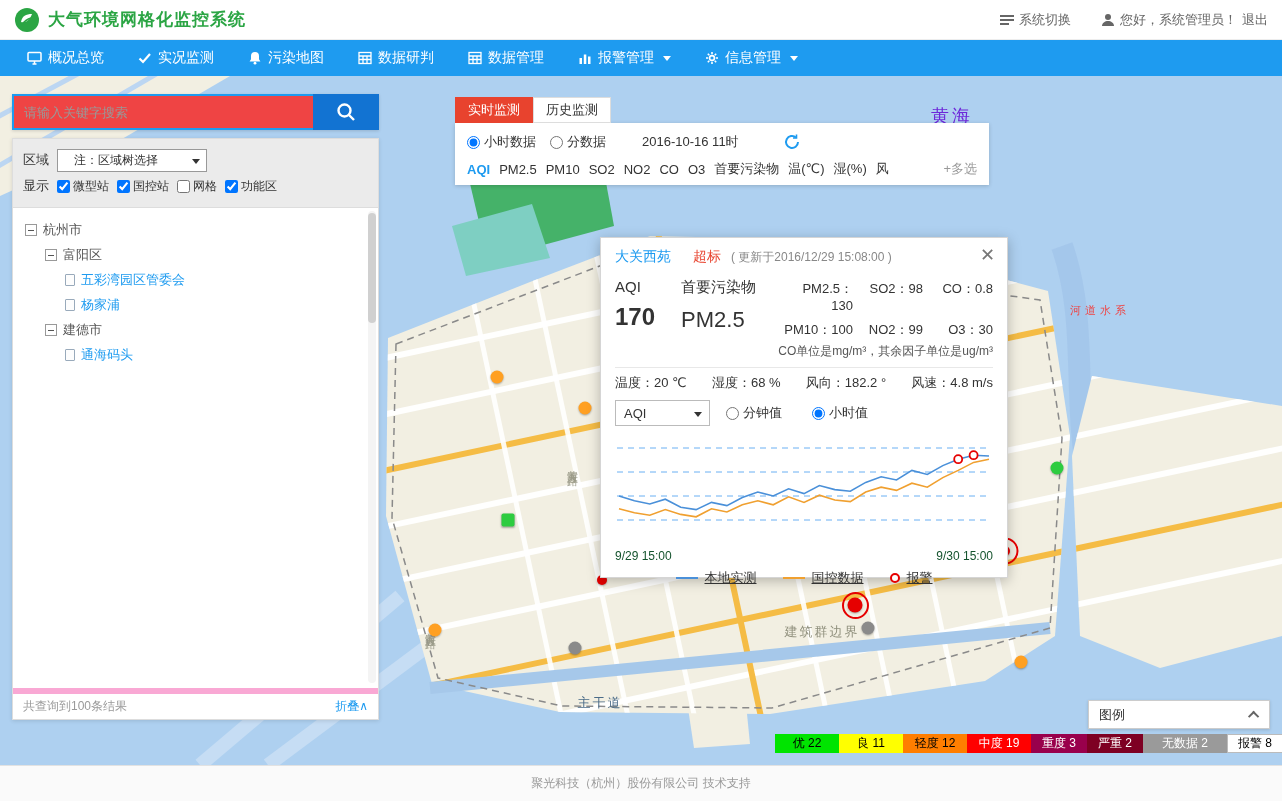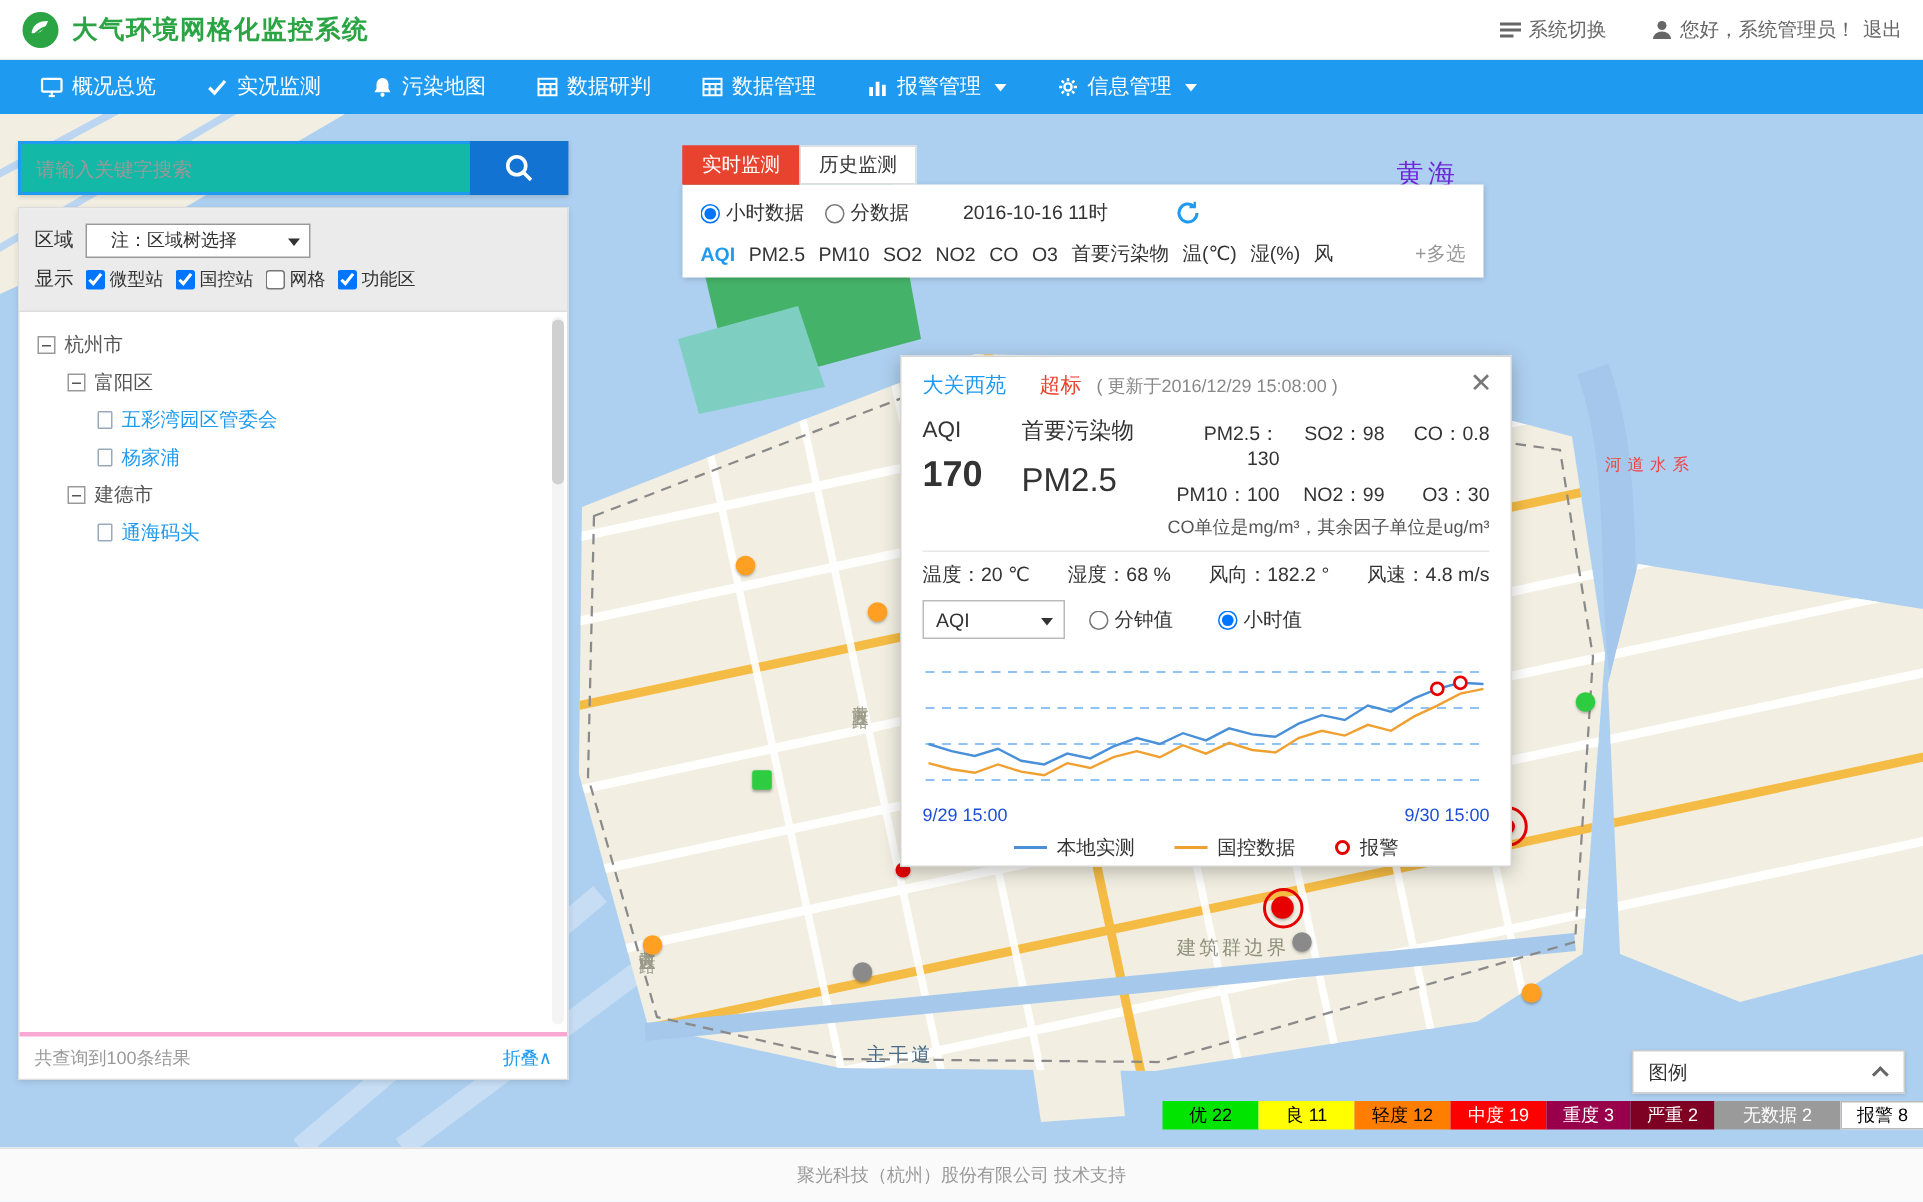--- a/index.html
+++ b/index.html
@@ -32,40 +32,40 @@
   .ml-roadv{color:#9a9a88;font-size:11px;writing-mode:vertical-lr;letter-spacing:2px;}
   .stations{position:absolute;inset:0;z-index:3;}
   .station{position:absolute;width:13px;height:13px;border-radius:50%;transform:translate(-50%,-50%);box-shadow:0 1px 2px rgba(0,0,0,.3);cursor:pointer;pointer-events:auto;}
   .station.square{border-radius:2px;width:13px;height:13px;}
   .station.small{width:10px;height:10px;}
   .station.big{width:15px;height:15px;}
   .station .ring{position:absolute;left:50%;top:50%;width:27px;height:27px;transform:translate(-50%,-50%);border:2px solid #e60000;border-radius:50%;}
 
   
   .search-row{position:absolute;left:12px;top:94px;width:367px;height:36px;display:flex;z-index:10;box-shadow:0 1px 3px rgba(0,0,0,.15);}
-  .search-row input{flex:1;border:2px solid var(--accent);border-right:none;padding:16px 10px;font-size:13px;outline:none;color:#333;background:#14b8a6;}
+  .search-row input{flex:1;border:2px solid var(--accent);border-right:none;padding:16px 10px;font-size:13px;outline:none;color:#333;background:#ef4444;}
   .search-row input::placeholder{color:#999;}
   .search-btn{width:66px;background:var(--button_blue);border:none;display:flex;align-items:center;justify-content:center;cursor:pointer;}
   .panel{position:absolute;left:12px;top:138px;width:367px;height:582px;background:#fff;border:1px solid #ddd;z-index:10;box-shadow:0 1px 4px rgba(0,0,0,.12);}
   .filterbox{background:#ebebeb;padding:8px 10px;border-bottom:1px solid #ddd;}
   .frow{display:flex;align-items:center;height:26px;font-size:13px;color:#333;gap:8px;}
   .selbox{position:relative;width:150px;height:23px;background:#fff;border:1px solid #999;font-size:12px;color:#333;display:flex;align-items:center;padding:0 20px 0 16px;cursor:pointer;}
   .selbox .tri{position:absolute;right:6px;top:9px;width:0;height:0;border-left:4px solid transparent;border-right:4px solid transparent;border-top:5px solid #333;}
   .chk{display:flex;align-items:center;gap:3px;font-size:12px;color:#333;cursor:pointer;}
   .chk input{width:13px;height:13px;}
   .tree{position:absolute;top:68px;left:0;right:0;bottom:31px;overflow:hidden;padding:10px 6px;}
   .trow{display:flex;align-items:center;gap:6px;height:25px;font-size:13px;cursor:pointer;}
   .lvl0{padding-left:6px;} .lvl1{padding-left:26px;} .lvl2{padding-left:46px;}
   .tbox{width:12px;height:12px;border:1px solid #999;background:#fff;position:relative;flex:0 0 12px;}
   .tbox::before{content:"";position:absolute;left:2px;right:2px;top:5px;height:1px;background:#555;}
   .leaficon{width:10px;height:12px;border:1px solid #9ab;background:#fdfdfd;flex:0 0 10px;border-radius:1px;}
   .tlabel.branch{color:#555;} .tlabel.leaf{color:var(--link_blue);}
   .vscroll{position:absolute;right:2px;top:72px;bottom:36px;width:8px;background:#f4f4f4;border-radius:4px;}
   .vthumb{position:absolute;top:2px;left:0;width:8px;height:110px;background:#d0d0d0;border-radius:4px;cursor:pointer;}
-  .panel-foot{position:absolute;left:0;right:0;bottom:0;height:31px;border-top:3px solid #f9a8d4;display:flex;align-items:center;padding:0 10px;font-size:12px;background:#fff;}
+  .panel-foot{position:absolute;left:0;right:0;bottom:0;height:31px;border-top:6px solid #f9a8d4;display:flex;align-items:center;padding:0 10px;font-size:12px;background:#fff;}
   .panel-foot .cnt{color:#999;}
   .panel-foot .fold{margin-left:auto;color:var(--link_blue);cursor:pointer;}
 
   
   .tabs{position:absolute;left:455px;top:97px;display:flex;z-index:12;}
   .tab{height:26px;padding:0 12px;display:flex;align-items:center;font-size:13px;cursor:pointer;border:1px solid #ddd;background:#fff;color:#333;}
   .tab.active{background:var(--alert_red);border-color:var(--alert_red);color:#ffffff;}
   .toolbox{position:absolute;left:455px;top:123px;width:534px;height:62px;background:#fff;z-index:11;box-shadow:0 1px 4px rgba(0,0,0,.18);padding:5px 12px 0 12px;}
   .trow1{display:flex;align-items:center;height:28px;font-size:13px;color:#333;}
   .rad{display:flex;align-items:center;gap:4px;margin-right:14px;cursor:pointer;}
@@ -89,22 +89,22 @@
   .pp-big .col .val{font-size:24px;color:#333;margin-top:8px;font-weight:bold;}
   .pp-big .col .val.pv{font-weight:normal;font-size:22px;margin-top:10px;}
   .pp-readings{flex:1;display:grid;grid-template-columns:1fr 1fr 1fr;row-gap:8px;font-size:13px;color:#333;text-align:right;align-content:start;margin-top:2px;}
   .pp-note{text-align:right;font-size:12px;color:#555;margin-top:4px;}
   .pp-hr{border:none;border-top:1px solid #e8e8e8;margin:7px 0 6px 0;}
   .pp-weather{display:flex;justify-content:space-between;font-size:13px;color:#333;}
   .pp-ctrl{display:flex;align-items:center;margin-top:8px;gap:16px;font-size:13px;color:#333;}
   .fselect{position:relative;width:95px;height:26px;border:1px solid #bbb;display:flex;align-items:center;padding:0 22px 0 8px;cursor:pointer;background:#fff;}
   .fselect .tri{position:absolute;right:7px;top:11px;width:0;height:0;border-left:4px solid transparent;border-right:4px solid transparent;border-top:5px solid #333;}
   .trend{display:block;margin-top:6px;width:378px;height:100px;}
-  .pp-axis{display:flex;justify-content:space-between;font-size:12px;color:#1d4ed8;margin-top:4px;}
-  .pp-legend{display:flex;justify-content:center;align-items:center;gap:26px;font-size:13px;color:#333;margin-top:6px;}
+  .pp-axis{display:flex;justify-content:space-between;font-size:12px;color:#14532d;margin-top:17px;}
+  .pp-legend{display:flex;justify-content:center;align-items:center;gap:26px;font-size:13px;color:#333;margin-top:6px;text-decoration:underline;}
   .pl-item{display:flex;align-items:center;gap:7px;}
   .pl-line{width:22px;height:2px;background:#4a90d9;}
   .pl-ring{width:10px;height:10px;border:2px solid #e60000;border-radius:50%;background:#fff;}
 
   
   .legend-panel{position:absolute;left:1088px;top:700px;width:182px;height:29px;background:#fff;border:1px solid #ccc;z-index:12;display:flex;align-items:center;padding:0 10px;font-size:13px;color:#333;box-shadow:0 1px 3px rgba(0,0,0,.15);}
   .legend-panel .chev{margin-left:auto;width:8px;height:8px;border-left:2px solid #666;border-top:2px solid #666;transform:rotate(45deg) translateY(2px);cursor:pointer;}
   .legend-bar{position:absolute;left:775px;top:734px;height:19px;display:flex;z-index:12;font-size:12px;}
   .seg{display:flex;align-items:center;justify-content:center;height:19px;white-space:nowrap;}
   .seg.border{border:1px solid #bbb;}

